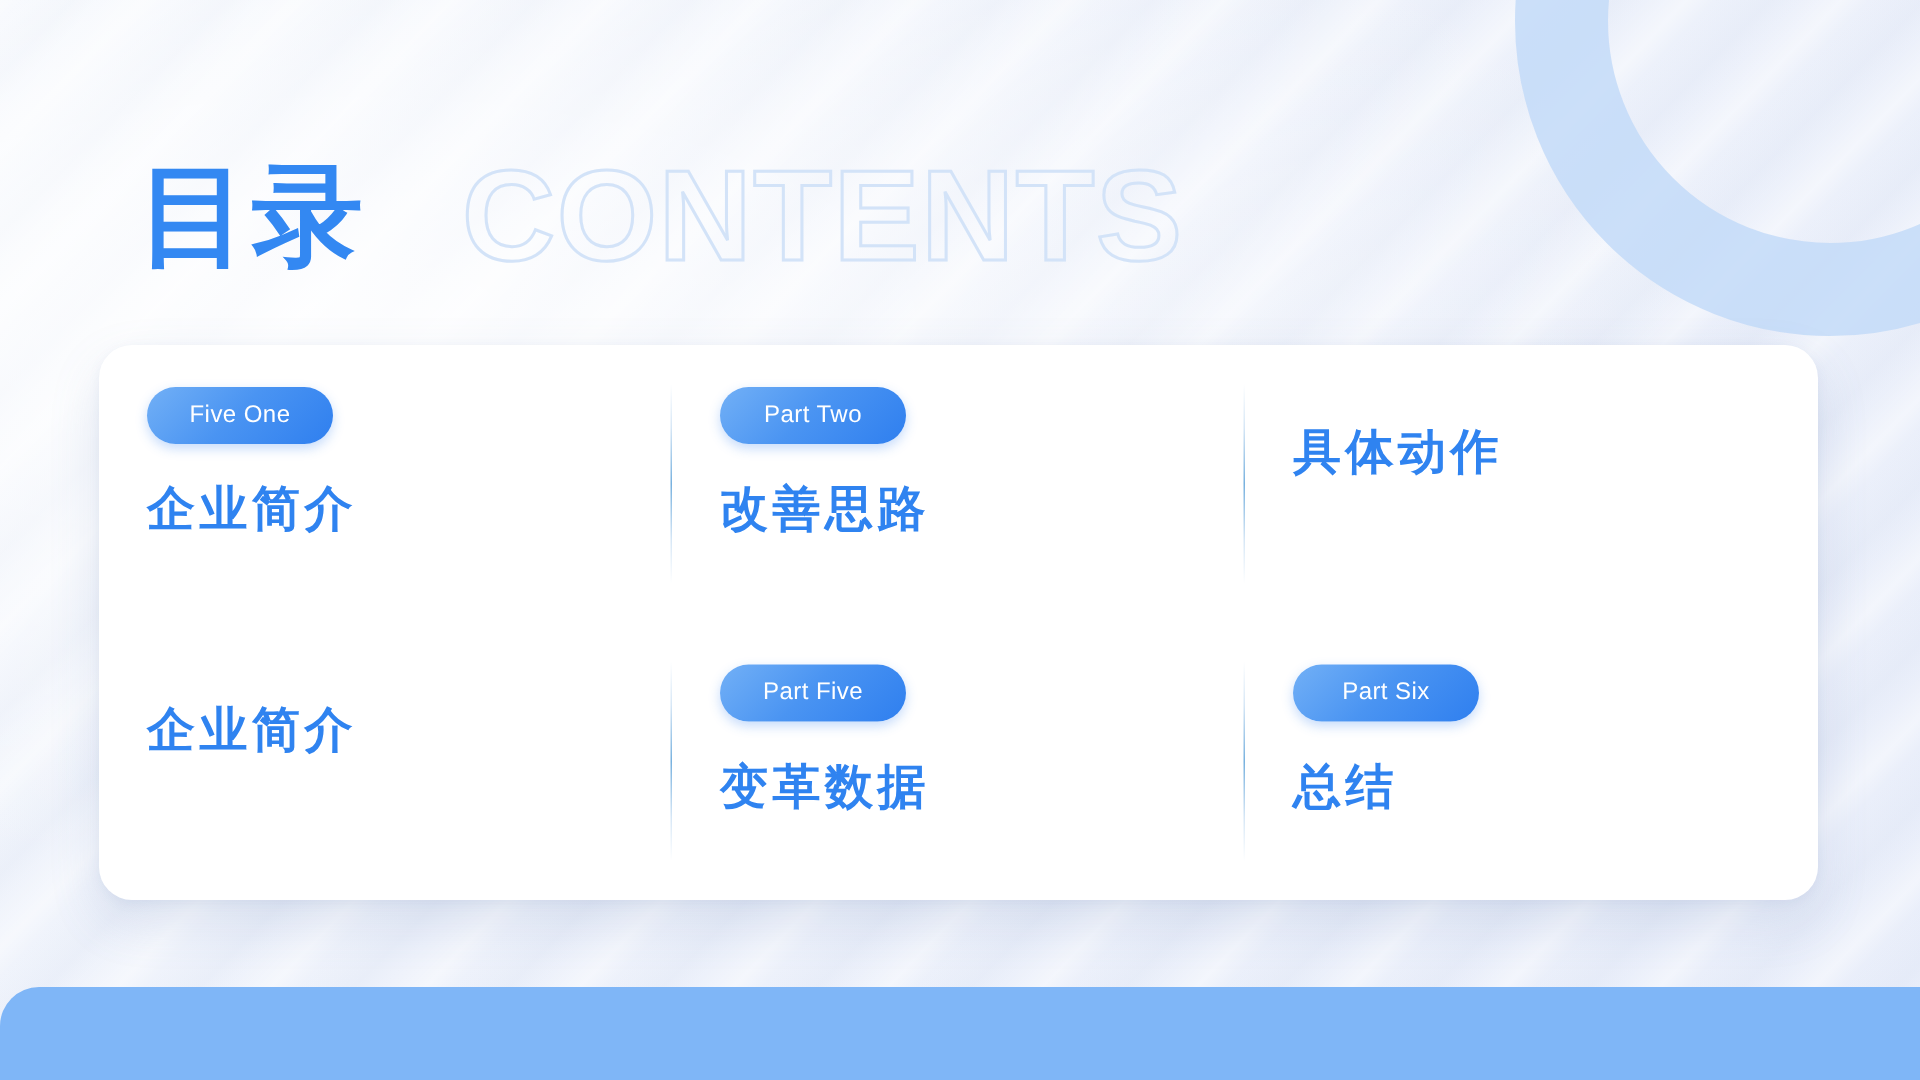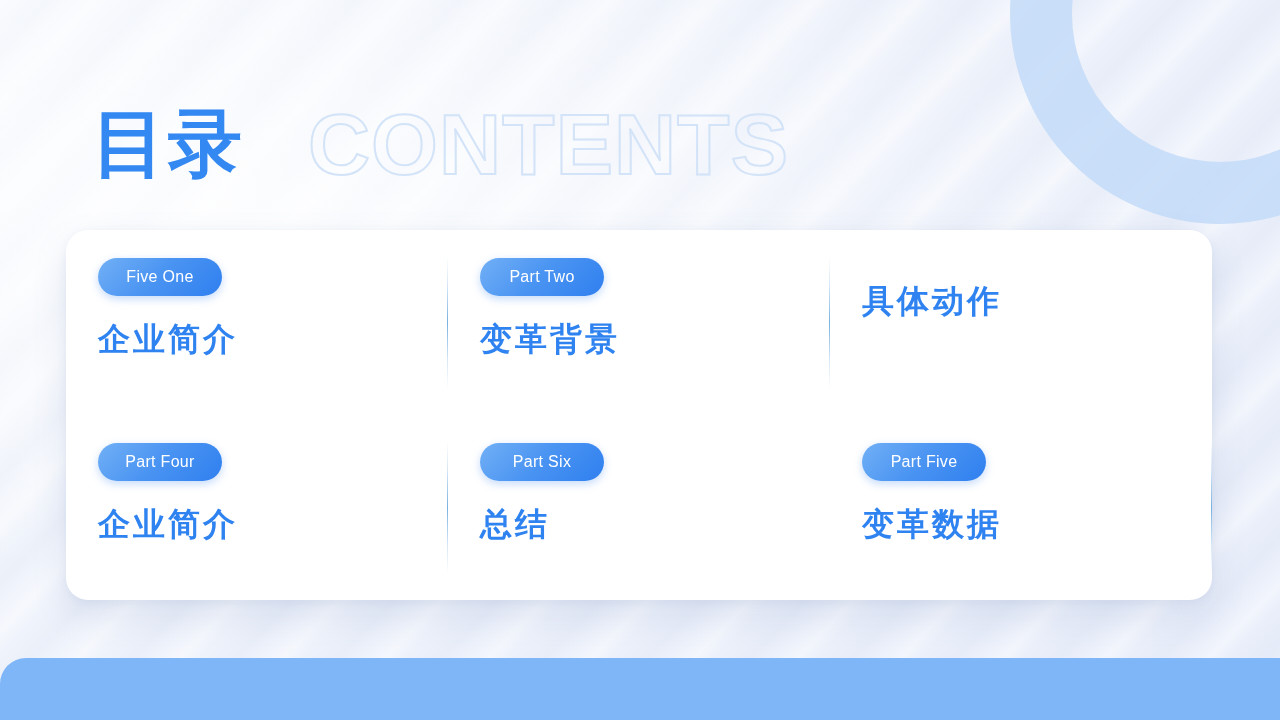--- a/index.html
+++ b/index.html
@@ -183,40 +183,39 @@
   <div class="card">
     <div class="grid">
 
       <div class="cell div">
         <div class="pill">Five One</div>
         <div class="item-title">企业简介</div>
       </div>
 
       <div class="cell div">
         <div class="pill">Part Two</div>
-        <div class="item-title">变革背景</div>
+        <div class="item-title">改善思路</div>
       </div>
 
       <div class="cell">
         <div class="item-title">具体动作</div>
       </div>
 
       <div class="cell div">
-        <div class="pill">Part Four</div>
         <div class="item-title">企业简介</div>
+      </div>
+
+      <div class="cell div">
+        <div class="pill">Part Five</div>
+        <div class="item-title">变革数据</div>
       </div>
 
       <div class="cell">
         <div class="pill">Part Six</div>
         <div class="item-title">总结</div>
       </div>
 
-      <div class="cell div">
-        <div class="pill">Part Five</div>
-        <div class="item-title">变革数据</div>
-      </div>
-
     </div>
   </div>
 
   <div class="bottom-bar"></div>
 
 </div>
 
 </body></html>

